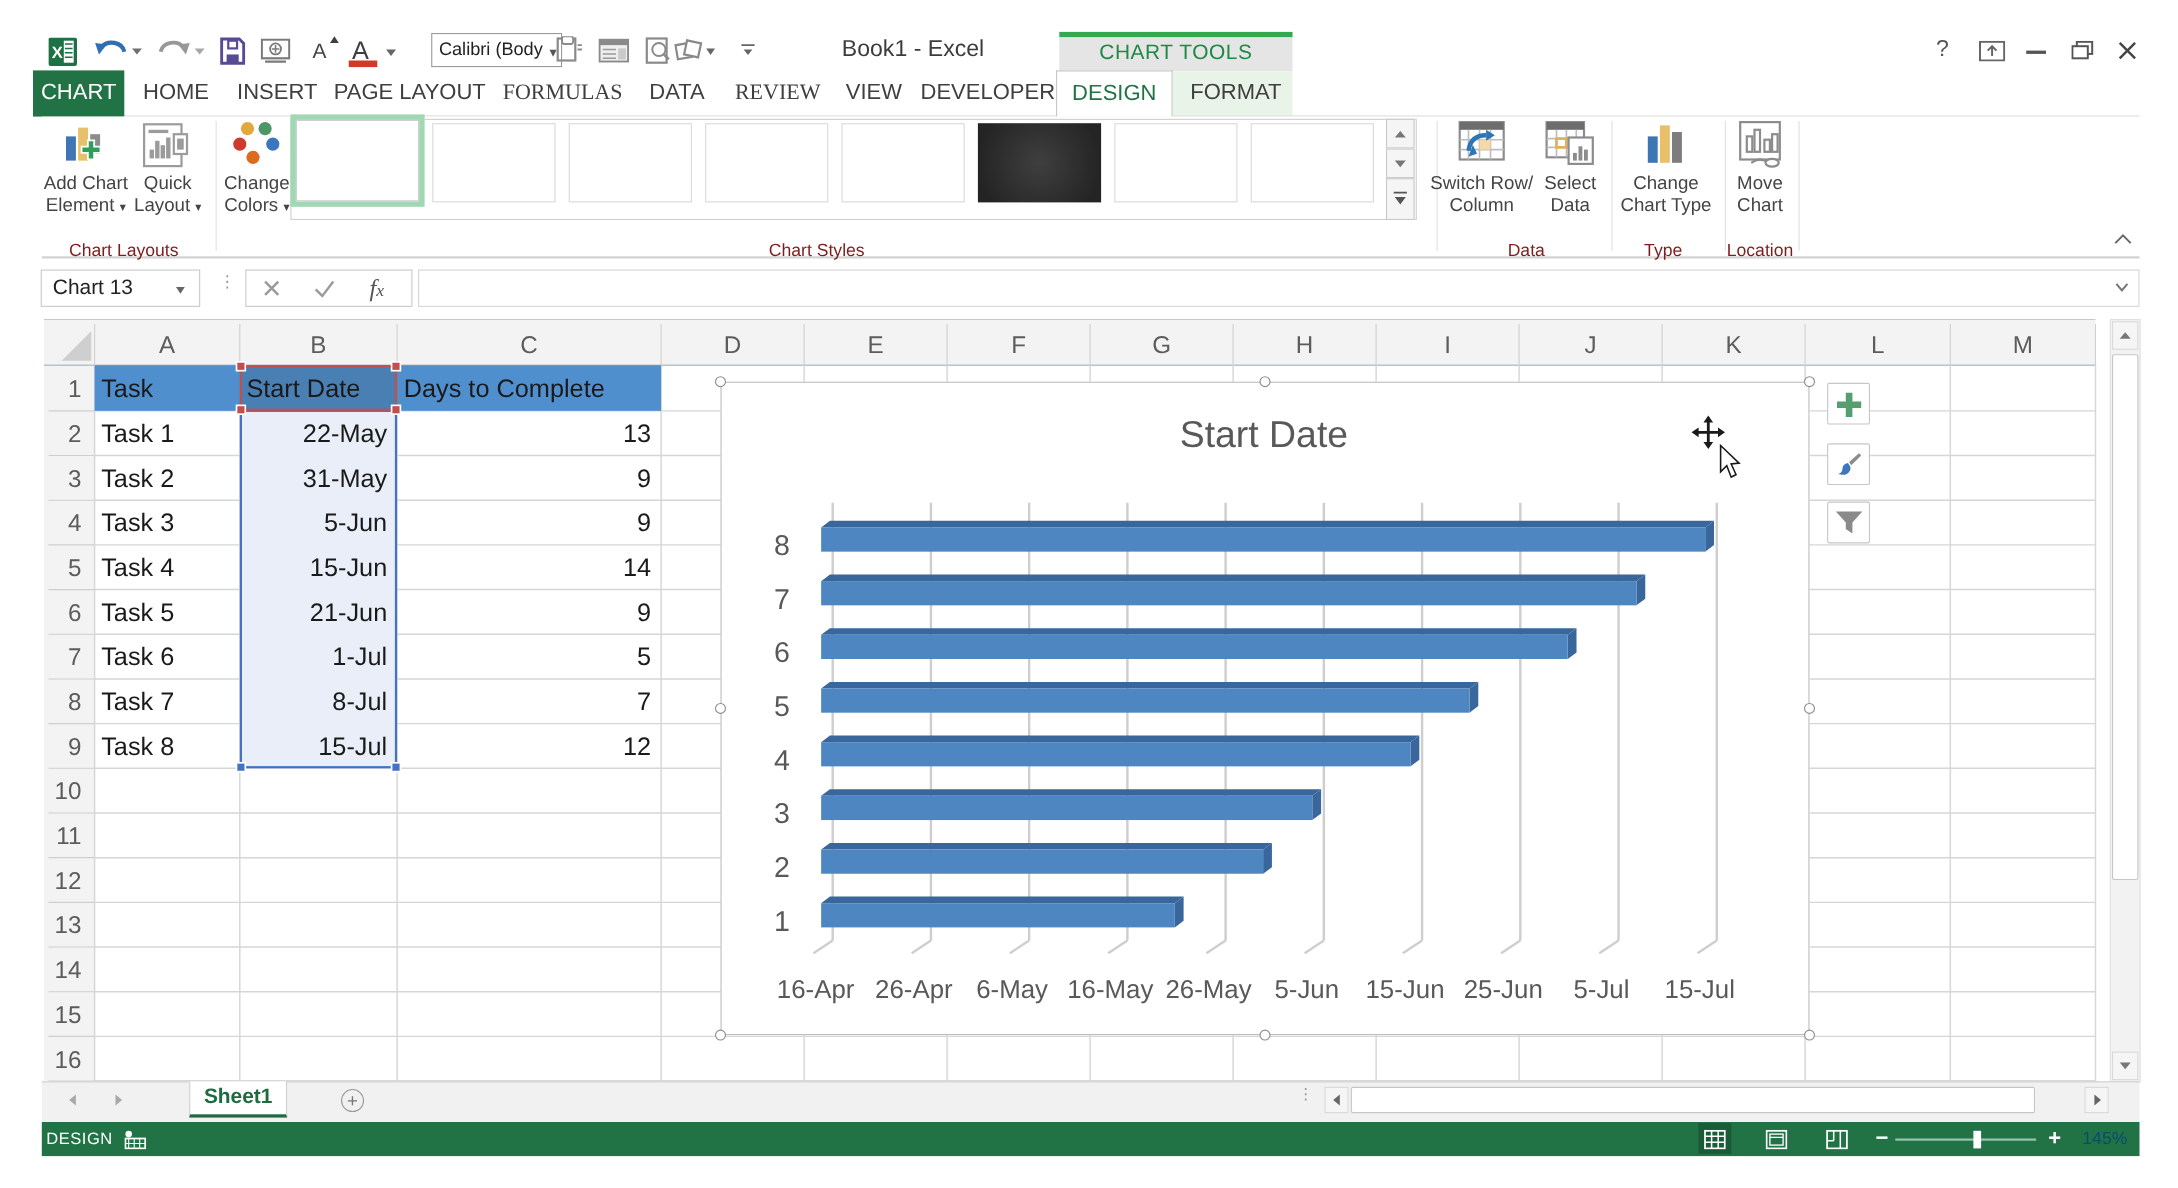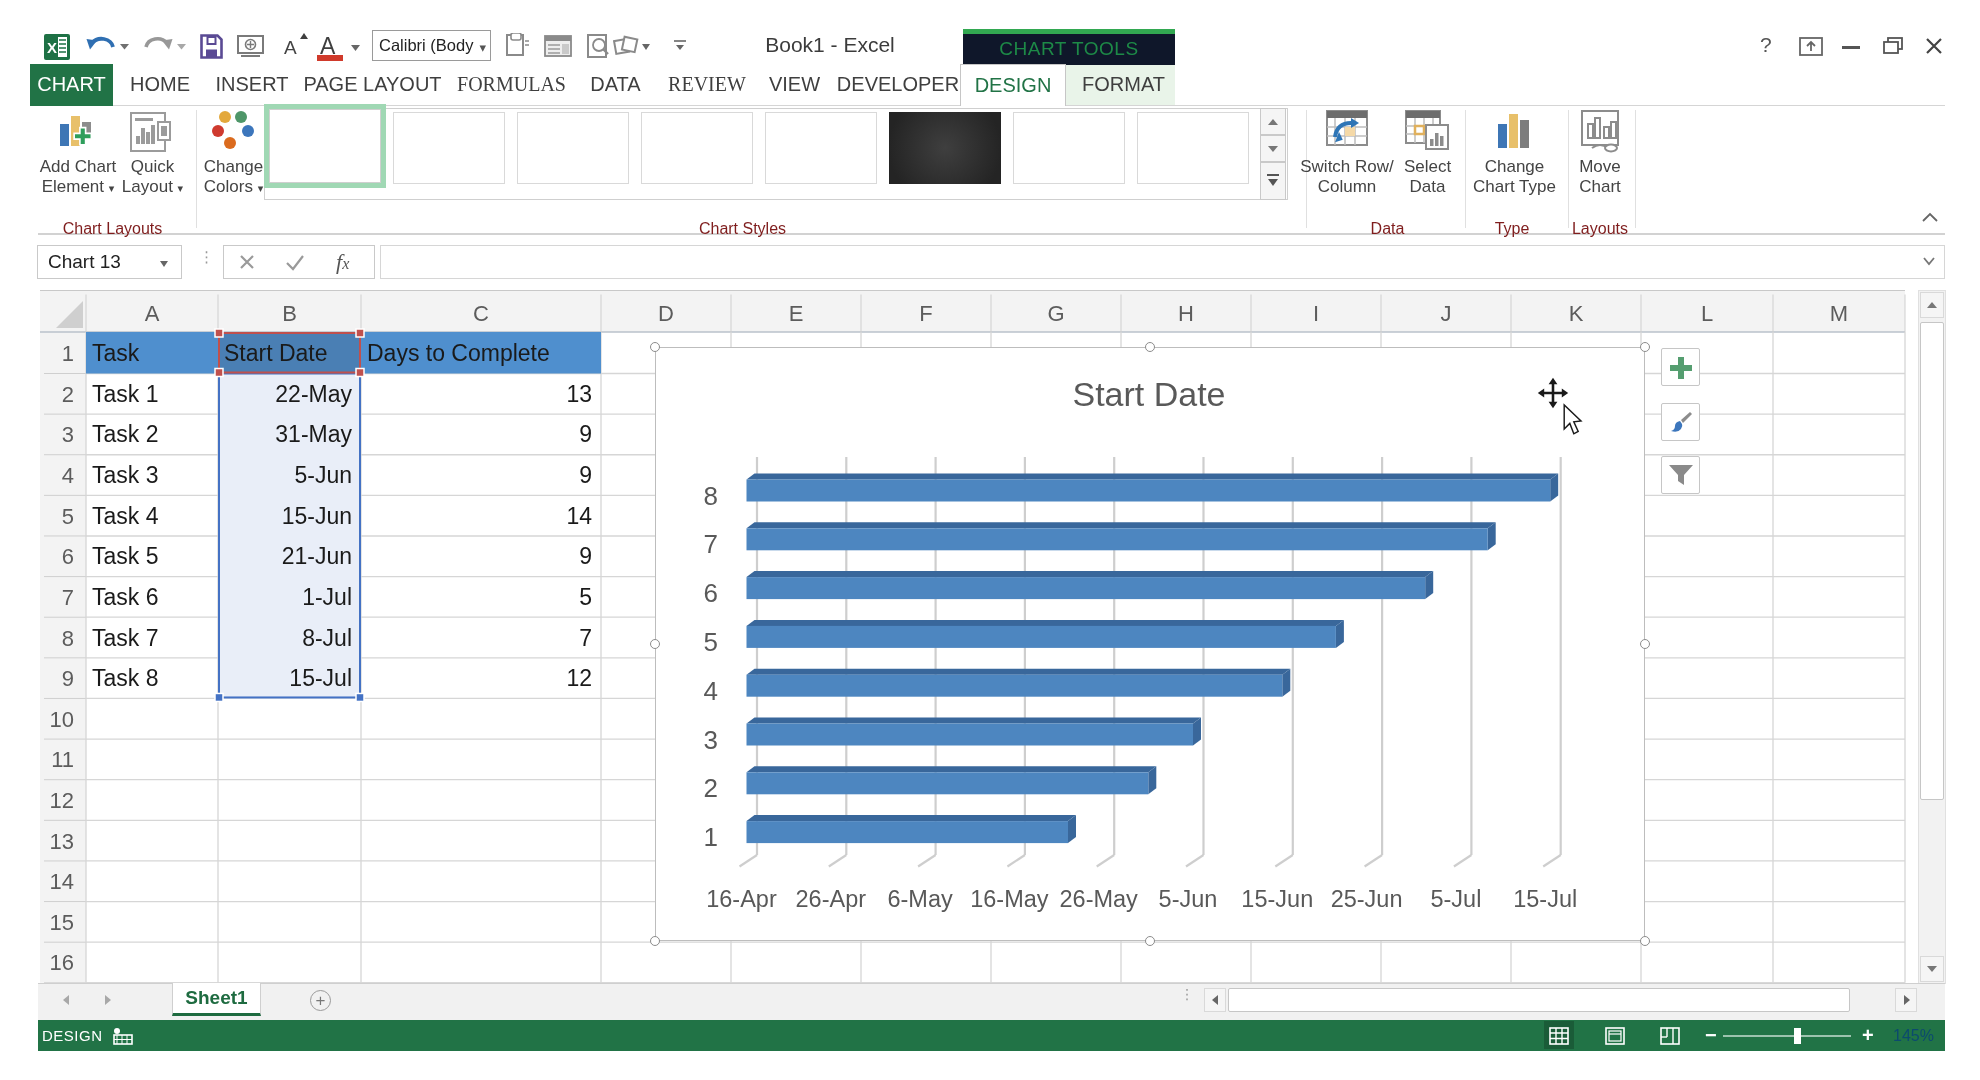--- a/index.html
+++ b/index.html
@@ -46,21 +46,21 @@
 </svg>
 <div class="abs" style="left:284px;top:37px;font-size:19px;color:#444;">A</div>
 <svg class="abs" style="left:299px;top:32px;" width="10" height="8" viewBox="0 0 10 8">
       <path d="M 1 7 l 8 0 l -4 -6 z" fill="#3f3f3f"></path>
     </svg>
 <div class="abs" style="left:320px;top:33px;font-size:23px;color:#3f3f3f;">A</div>
 <div class="abs" style="left:317px;top:55px;width:26px;height:6px;background:#d03a2b;"></div>
 <svg class="abs" style="left:350px;top:44px;" width="11" height="8">
       <path d="M 1 1 l 9 0 l -4.5 6 z" fill="#666"></path>
     </svg>
-<div class="abs" style="left:372px;top:30px;width:119px;height:31px;border:1.6px solid #9a9a9a;background:#fff;font-size:16.5px;color:#222;line-height:28px;padding-left:6px;white-space:nowrap;overflow:hidden;">Calibri (Body<span style="position:absolute;right:4px;top:3px;color:#555;font-size:13px;">▾</span></div>
+<div class="abs" style="left:392px;top:30px;width:119px;height:31px;border:1.6px solid #9a9a9a;background:#fff;font-size:16.5px;color:#222;line-height:28px;padding-left:6px;white-space:nowrap;overflow:hidden;">Calibri (Body<span style="position:absolute;right:4px;top:3px;color:#555;font-size:13px;">▾</span></div>
 <svg class="abs" style="left:505px;top:33px;" width="26" height="26" viewBox="0 0 26 26">
  <rect x="2" y="2" width="16" height="20" fill="none" stroke="#8a8a8a" stroke-width="2"></rect>
  <rect x="6" y="0" width="10" height="7" rx="2" fill="#fff" stroke="#8a8a8a" stroke-width="1.6"></rect>
  <path d="M 20 8 h4 M 20 12 h4" stroke="#8a8a8a" stroke-width="1.6"></path>
 </svg>
 <svg class="abs" style="left:544px;top:35px;" width="28" height="22" viewBox="0 0 28 22">
  <rect x="1" y="1" width="26" height="20" fill="#eee" stroke="#8a8a8a" stroke-width="1.8"></rect>
  <rect x="1" y="1" width="26" height="5" fill="#8a8a8a"></rect>
  <path d="M 4 10 h12 M 4 14 h12 M 4 18 h12" stroke="#9a9a9a" stroke-width="1.4"></path>
  <rect x="18" y="9" width="7" height="10" fill="#c9c9c9"></rect>
@@ -91,21 +91,21 @@
 <div class="abs" style="left:1842px;top:36px;width:18px;height:3px;background:#555;margin-top:10px;"></div>
 <svg class="abs" style="left:1883px;top:37px;" width="21" height="18" viewBox="0 0 21 18">
  <rect x="5" y="1" width="14" height="11" fill="none" stroke="#555" stroke-width="1.8"></rect>
  <rect x="1" y="5" width="14" height="11" fill="#fff" stroke="#555" stroke-width="1.8"></rect>
 </svg>
 <svg class="abs" style="left:1925px;top:37px;" width="19" height="18" viewBox="0 0 19 18">
  <path d="M 2 2 L 16 16 M 16 2 L 2 16" stroke="#444" stroke-width="2.2"></path>
 </svg>
 
 <div class="abs" style="left:963px;top:29px;width:212px;height:5px;background:#32a851;"></div>
-<div class="abs" style="left:963px;top:34px;width:212px;height:31px;background:#0f172a;text-align:center;font-size:19px;color:#1d8a47;line-height:30px;letter-spacing:0.5px;">CHART TOOLS</div>
+<div class="abs" style="left:963px;top:34px;width:212px;height:31px;background:#e5e5e5;text-align:center;font-size:19px;color:#1d8a47;line-height:30px;letter-spacing:0.5px;">CHART TOOLS</div>
 <div class="abs" style="left:963px;top:65px;width:212px;height:40px;background:#e9f4e9;"></div>
 
 <div class="abs" style="left:38px;top:105px;width:1907px;height:1px;background:#d5d5d5;"></div>
 <div class="abs" style="left:30px;top:64px;width:83px;height:42px;background:#217346;color:#fff;font-size:20px;text-align:center;line-height:41px;">CHART</div>
 <div class="tab" style="left:116px;width:88px;">HOME</div>
 <div class="tab" style="left:208px;width:88px;">INSERT</div>
 <div class="tab" style="left:300px;width:145px;">PAGE LAYOUT</div>
 <div class="tab" style="left:445px;width:133px;font-family:Liberation Serif, serif;">FORMULAS</div>
 <div class="tab" style="left:578px;width:75px;">DATA</div>
 <div class="tab" style="left:653px;width:108px;font-family:Liberation Serif, serif;">REVIEW</div>
@@ -203,21 +203,21 @@
 <div class="ic" style="left:1578px;top:108px;"><svg width="44" height="46" viewBox="0 0 44 46">
 <rect x="4" y="3" width="36" height="34" fill="#fff" stroke="#8c8c8c" stroke-width="2"></rect>
 <rect x="10" y="16" width="5" height="14" fill="none" stroke="#8c8c8c" stroke-width="2"></rect>
 <rect x="17" y="10" width="5" height="20" fill="none" stroke="#8c8c8c" stroke-width="2"></rect>
 <rect x="26" y="19" width="5" height="11" fill="none" stroke="#8c8c8c" stroke-width="2"></rect>
 <rect x="33" y="14" width="5" height="16" fill="none" stroke="#8c8c8c" stroke-width="2"></rect>
 <path d="M 14 40 Q 22 34 30 40" fill="none" stroke="#8c8c8c" stroke-width="2"></path>
 <ellipse cx="33" cy="40" rx="6" ry="3.5" fill="#fff" stroke="#8c8c8c" stroke-width="2"></ellipse>
       </svg></div>
 <div class="rtext" style="left:1560px;width:80px;">Move<br>Chart</div>
-<div class="rlabel" style="left:1530px;width:140px;">Layouts</div>
+<div class="rlabel" style="left:1530px;width:140px;">Location</div>
 <div class="sep" style="left:1635px;"></div>
 <svg class="abs" style="left:1922px;top:212px;" width="16" height="10">
       <path d="M 1 9 L 8 2 L 15 9" fill="none" stroke="#666" stroke-width="1.8"></path>
     </svg>
 
 <div class="abs" style="left:37px;top:245px;width:145px;height:34px;background:#fff;border:1.4px solid #c9c9c9;font-size:19px;color:#222;line-height:31px;padding-left:10px;">Chart 13</div>
 <svg class="abs" style="left:158px;top:259px;" width="12" height="9">
       <path d="M 2 2 l 8 0 l -4 6 z" fill="#666"></path>
     </svg>
 <div class="abs" style="left:199px;top:252px;width:4px;height:20px;color:#999;font-size:15px;line-height:10px;">⋮</div>

